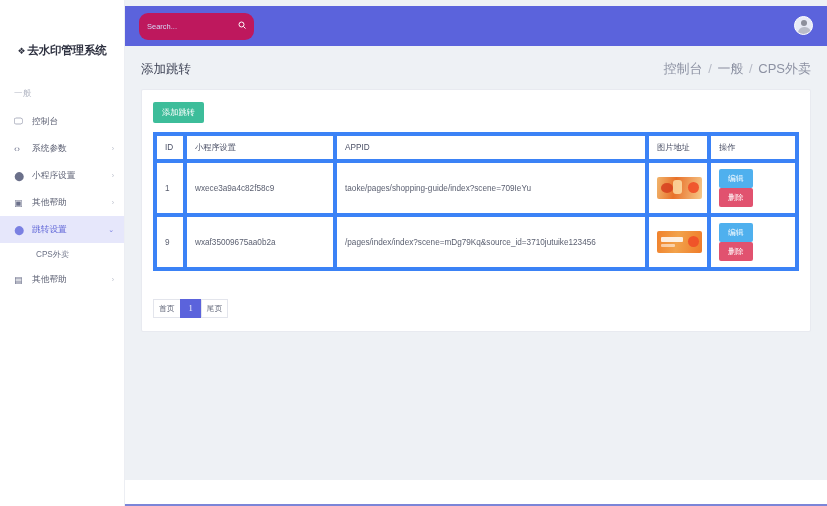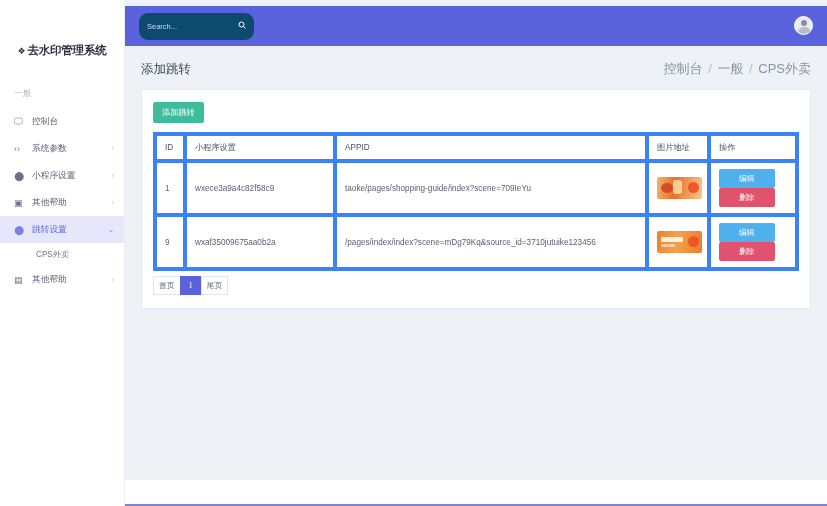--- a/index.html
+++ b/index.html
@@ -82,21 +82,21 @@
   
   .topbar {
     position: relative;
     height: 40px; background: #5b63dc;
     display: flex; align-items: center;
     padding: 0 14px;
   }
   .search-box {
     position: relative;
     width: 115px; height: 27px;
-    background: #0c4a6e; border-radius: 9px;
+    background: #be185d; border-radius: 9px;
     display: flex; align-items: center;
     padding: 4px 8px;
   }
   .search-box .sb-placeholder {
     font-size: 7.5px; color: #d4d7f7; flex: 1 1 auto;
   }
   .search-box .sb-icon { font-size: 8px; color: #ffffff; }
 
   .avatar {
     position: absolute; right: 14px; top: 10px;
@@ -185,27 +185,27 @@
     border-radius: 1px; background: rgba(255,255,255,0.85);
   }
   .thumb.t2 .bar2 {
     position: absolute; left: 4px; top: 13px; width: 14px; height: 3px;
     border-radius: 1px; background: rgba(255,255,255,0.55);
   }
 
   .btn-edit, .btn-del {
     display: inline-block;
     font-size: 7.8px; color: #ffffff;
-    padding: 4px 20px; border: none; border-radius: 2px;
+    padding: 4px 9px; border: none; border-radius: 2px;
     cursor: pointer; margin-right: 4px;
   }
   .btn-edit { background: #4fb0ee; }
   .btn-del  { background: #e1526f; }
 
-  .pagination { display: flex; margin-top: 5px; font-family: Liberation Serif, serif; }
+  .pagination { display: flex; margin-top: 28px; font-family: Liberation Serif, serif; }
   .pg {
     min-width: 21px; height: 19px;
     display: flex; align-items: center; justify-content: center;
     border: 1px solid #e3e5ec; border-right: none;
     font-size: 7.8px; color: #6a6f80; background: #ffffff;
     padding: 0 5px; cursor: pointer;
   }
   .pg:last-child { border-right: 1px solid #e3e5ec; }
   .pg.active { background: #5b63dc; color: #ffffff; border-color: #5b63dc; }
 </style>

